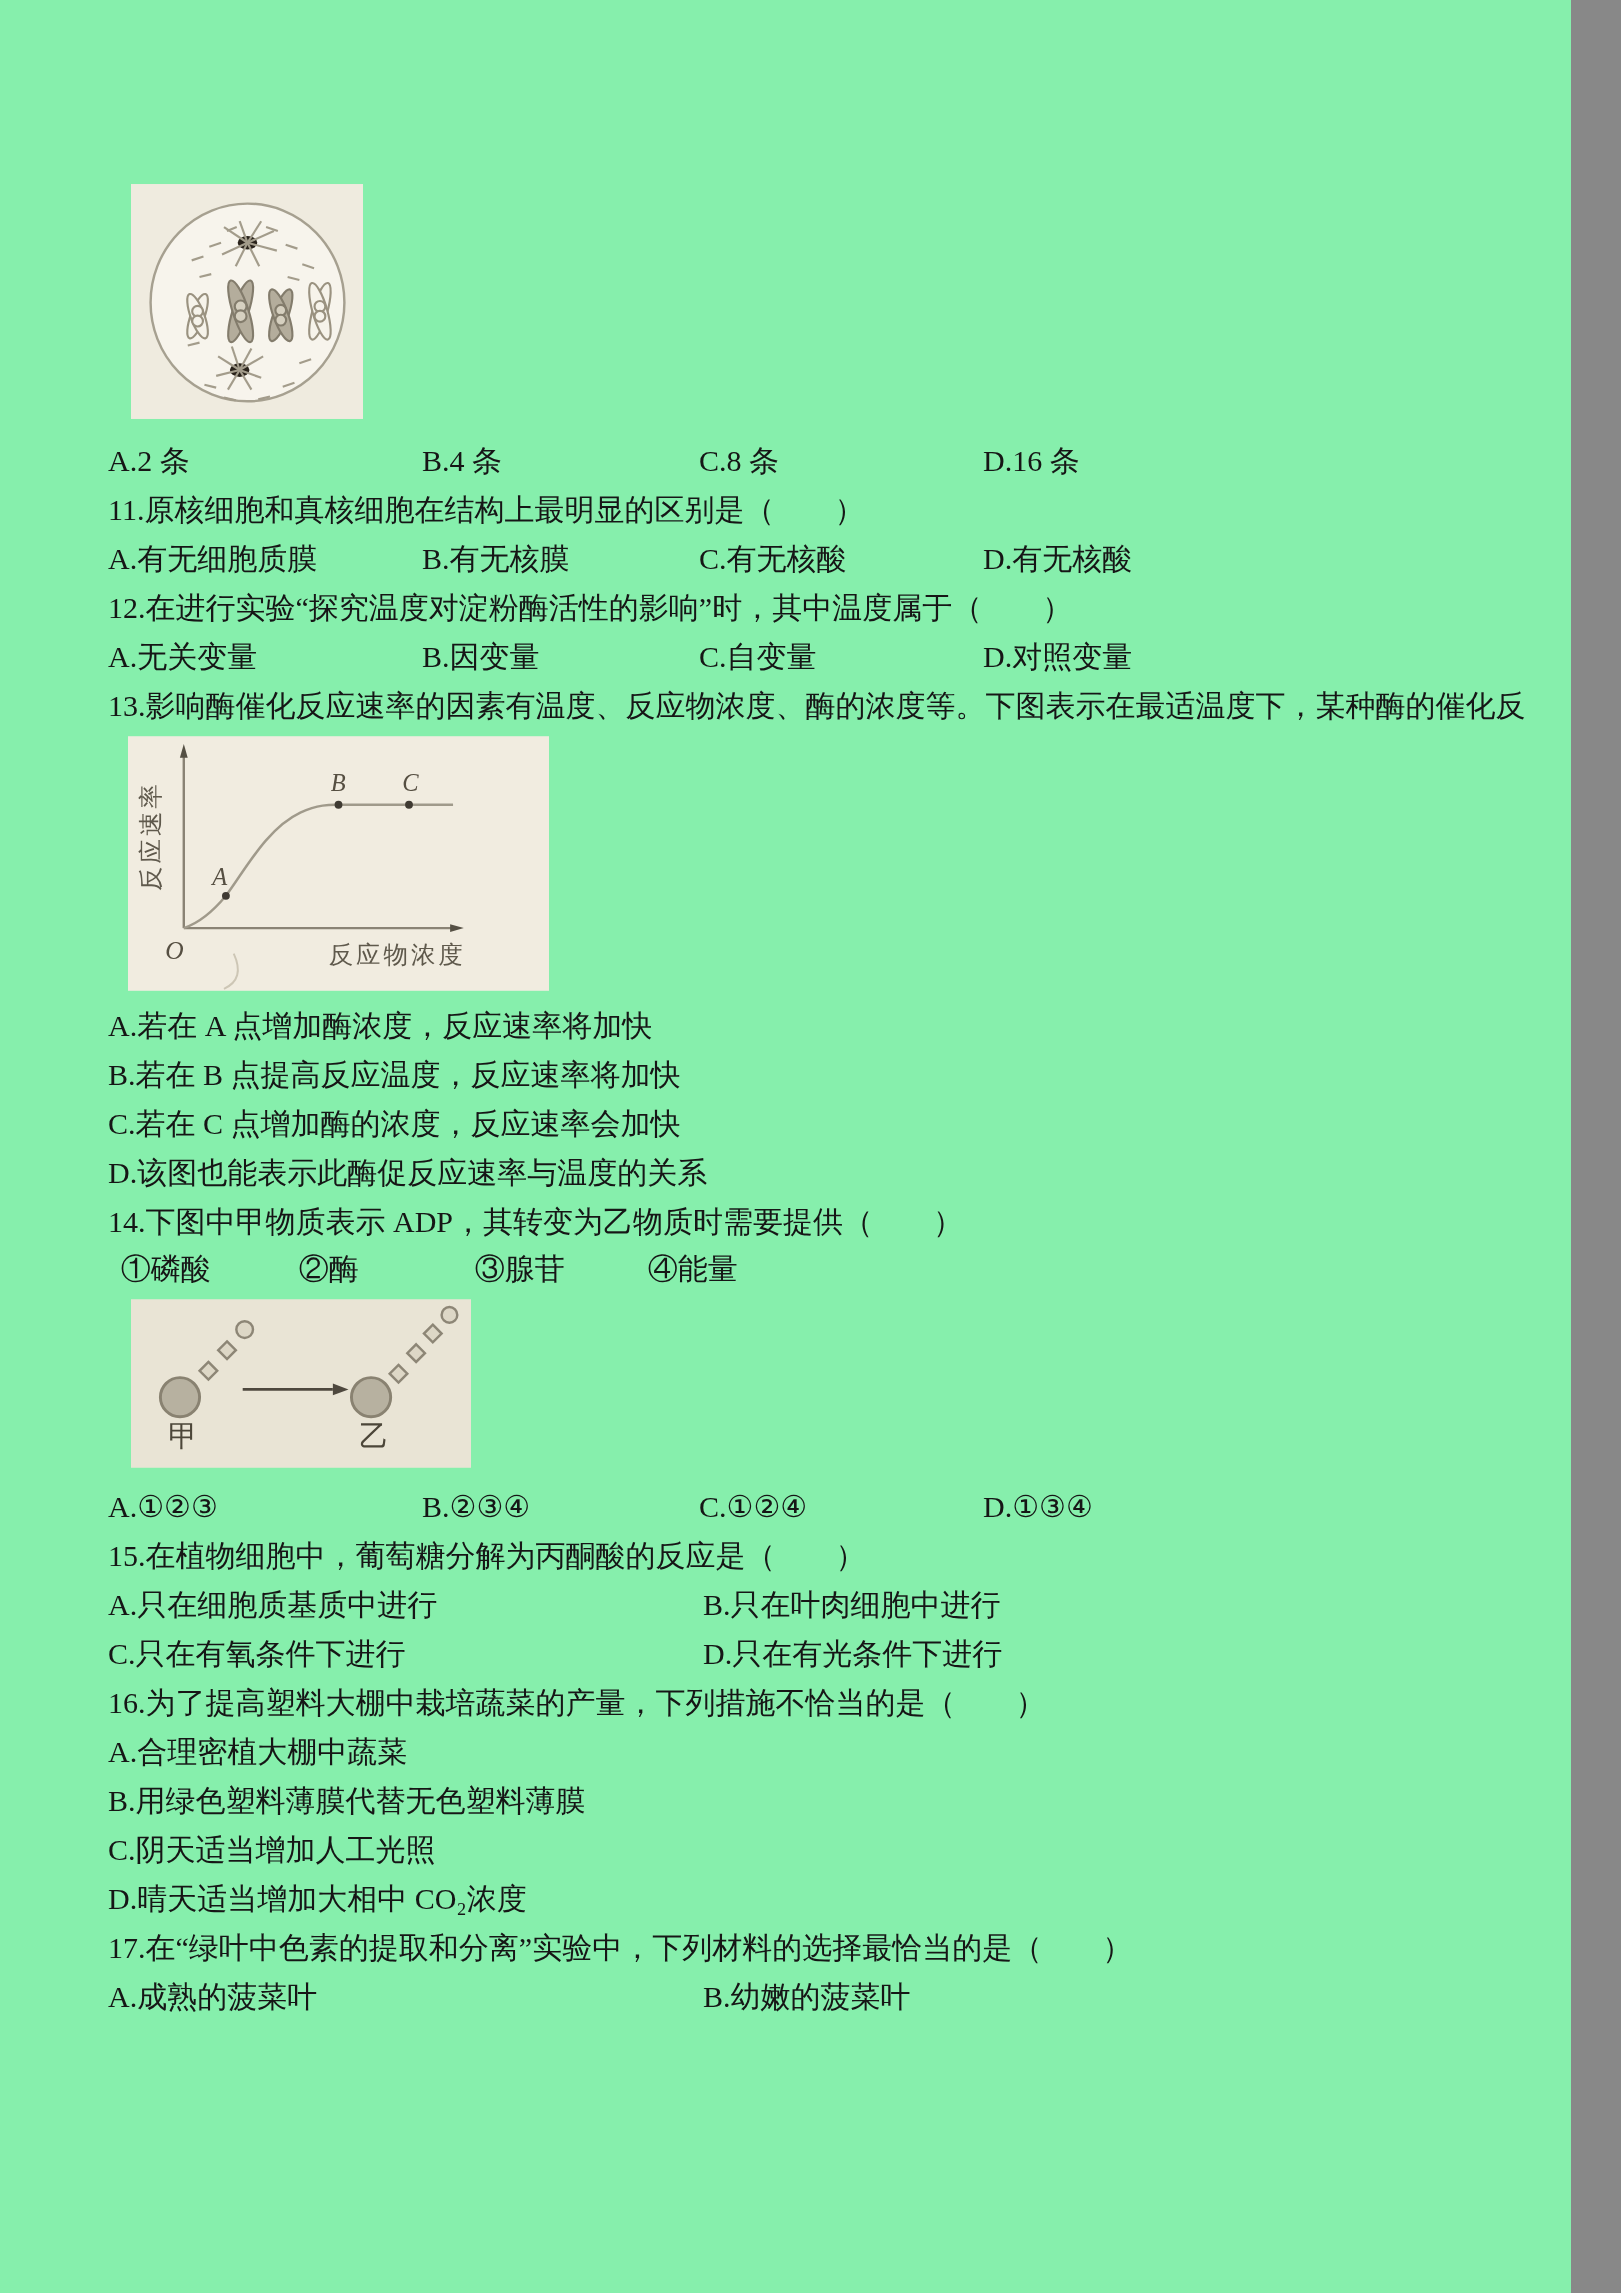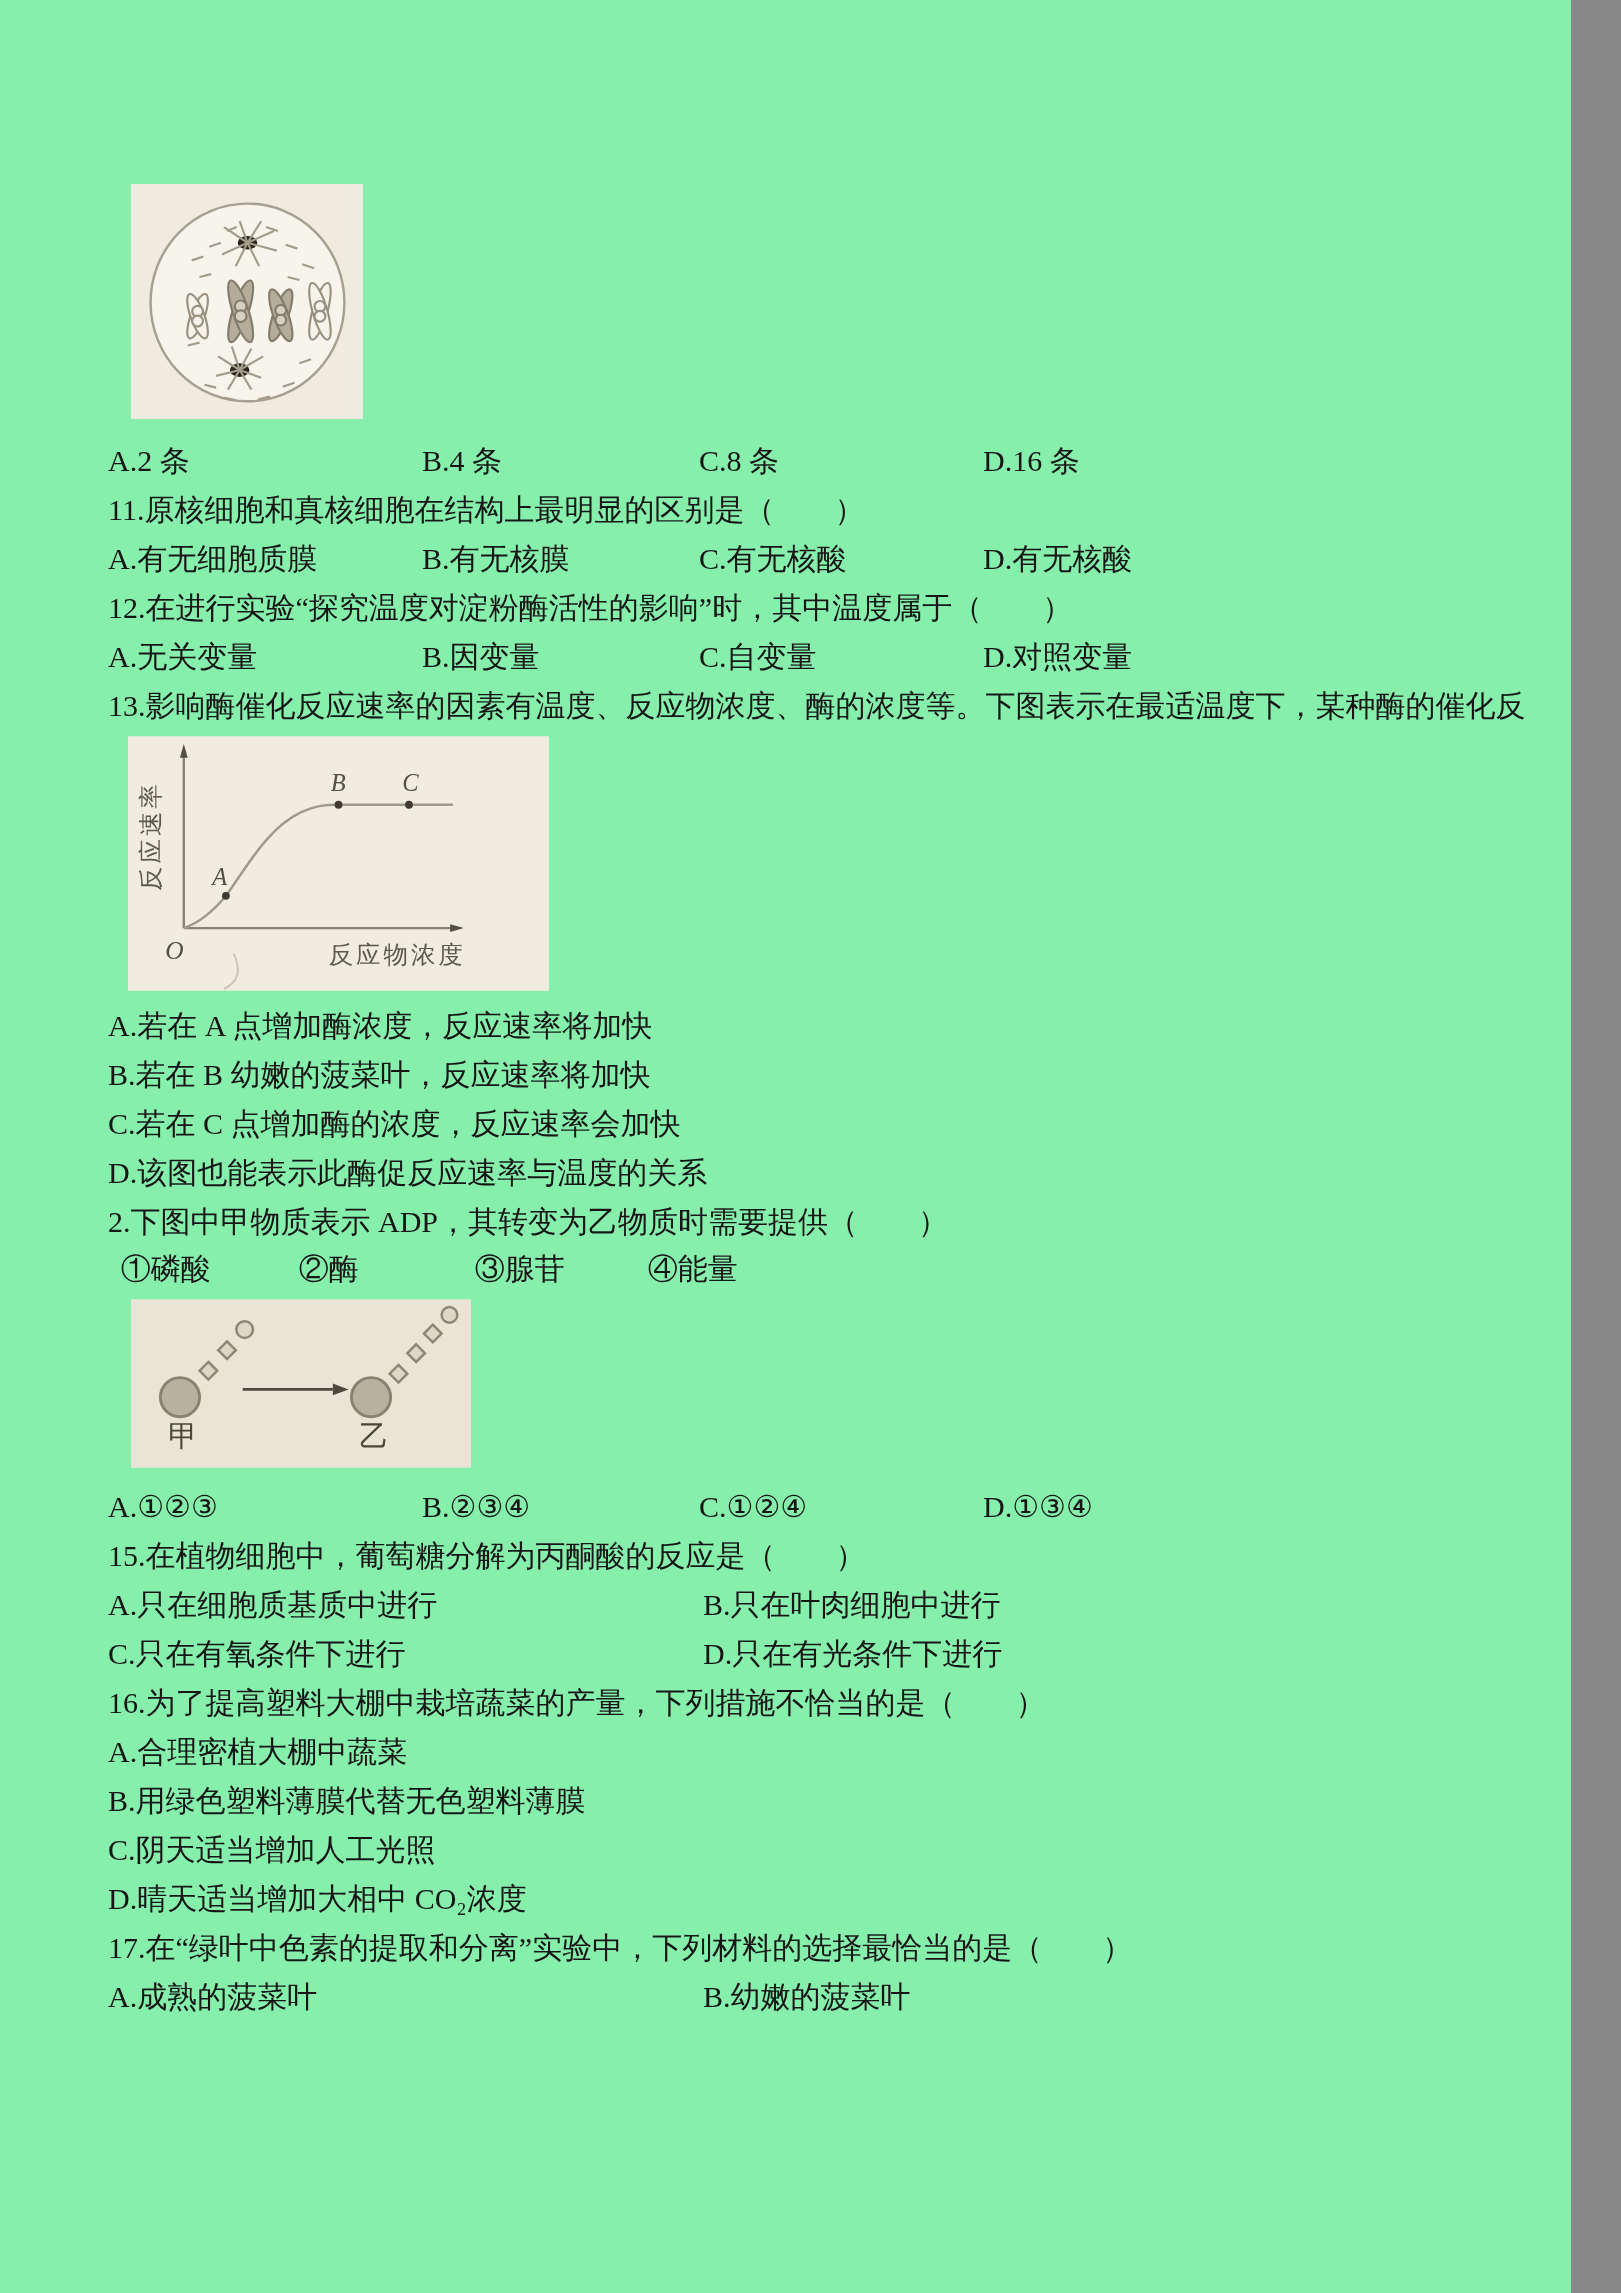--- a/index.html
+++ b/index.html
@@ -132,25 +132,25 @@
       <text x="86" y="152" font-size="25" font-style="italic" fill="#564f42">A</text>
       <text x="207" y="56" font-size="25" font-style="italic" fill="#564f42">B</text>
       <text x="280" y="56" font-size="25" font-style="italic" fill="#564f42">C</text>
       <text x="38" y="228" font-size="26" font-style="italic" fill="#564f42">O</text>
       <text transform="translate(32,158) rotate(-90)" font-size="25" letter-spacing="3" fill="#5f594c">反应速率</text>
       <text x="205" y="232" font-size="25" letter-spacing="3" fill="#5f594c">反应物浓度</text>
       <path d="M108,222 Q120,248 98,258" fill="none" stroke="#cdc6b5" stroke-width="2"></path>
     </svg>
 
     <div class="line mt8">A.若在 A 点增加酶浓度，反应速率将加快</div>
-    <div class="line">B.若在 B 幼嫩的菠菜叶，反应速率将加快</div>
+    <div class="line">B.若在 B 点提高反应温度，反应速率将加快</div>
     <div class="line">C.若在 C 点增加酶的浓度，反应速率会加快</div>
     <div class="line">D.该图也能表示此酶促反应速率与温度的关系</div>
 
-    <div class="line">2.下图中甲物质表示 ADP，其转变为乙物质时需要提供（　　）</div>
+    <div class="line">14.下图中甲物质表示 ADP，其转变为乙物质时需要提供（　　）</div>
     <div class="rowsub">
       <span>①磷酸</span>
       <span>②酶</span>
       <span>③腺苷</span>
       <span>④能量</span>
     </div>
 
     <svg class="fig-adp" width="340" height="169" viewBox="0 0 347 172" style="font-size:31px">
       <rect x="0" y="0" width="347" height="172" fill="#e9e4d5"></rect>
       <g>

